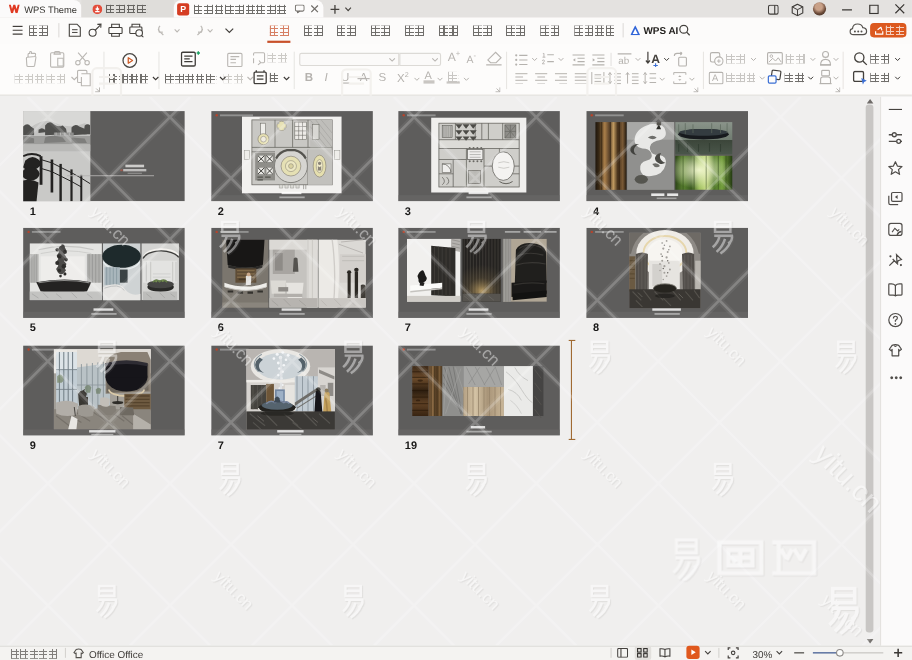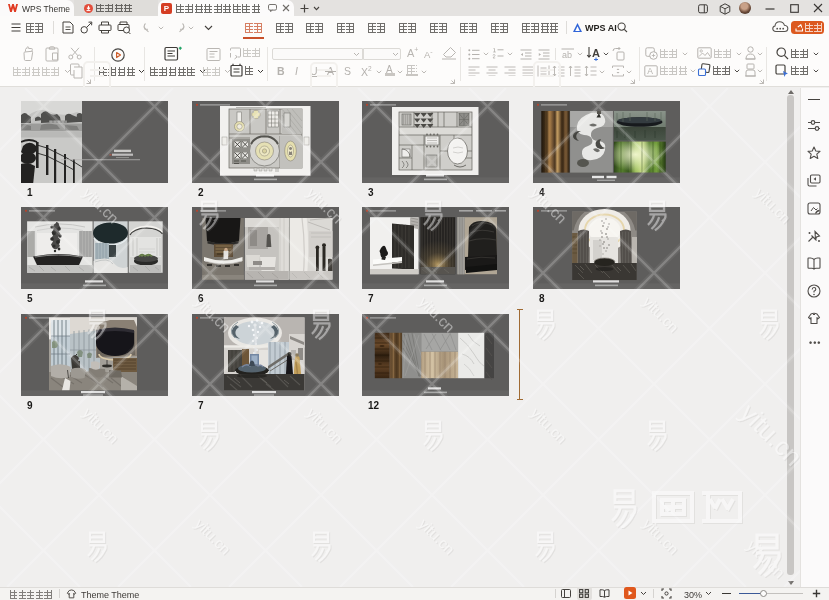--- a/index.html
+++ b/index.html
@@ -977,21 +977,21 @@
 <path d="M98 24 q8 6 14 16 q6 10 10 12 M100 40 q8 2 12 10 M106 20 q4 8 12 12" stroke="#c5c5c3" stroke-width="0.8" fill="none"></path>
 <path d="M102 50 q6 4 10 12" stroke="#c9c9c7" stroke-width="0.7" fill="none"></path>
 <rect x="122.5" y="18.8" width="9.5" height="45.4" fill="#454443"></rect>
 <path d="M124 22 l6 8 m-6 4 l6 8 m-6 4 l6 8 m-6 4 l6 8" stroke="#55534f" stroke-width="0.8"></path>
 <rect x="0" y="76.4" width="147" height="5.6" fill="#6b6a69" opacity="0.55"></rect>
 <rect x="66" y="73.3" width="13" height="2.2" fill="#fff" opacity="0.8"></rect>
 <rect x="62" y="77.6" width="23" height="1.6" fill="#fff" opacity="0.45"></rect>
 </svg>
 <div class="a" style="left:27px;top:400px;font-size:10px;font-weight:600;color:#191817">9</div>
 <div class="a" style="left:198px;top:400px;font-size:10px;font-weight:600;color:#191817">7</div>
-<div class="a" style="left:368px;top:400px;font-size:10px;font-weight:600;color:#191817">12</div>
+<div class="a" style="left:368px;top:400px;font-size:10px;font-weight:600;color:#191817">19</div>
 
 <div class="a" style="left:519px;top:309.5px;width:1.4px;height:90px;background:#a06a32"></div>
 <div class="a" style="left:517px;top:309px;width:5.5px;height:1.3px;background:#a06a32"></div>
 <div class="a" style="left:517px;top:398.5px;width:5.5px;height:1.3px;background:#a06a32"></div>
 
 <svg class="a" style="left:786.5px;top:88.5px" width="8" height="6" viewBox="0 0 8 6">
       <path d="M4 1 L7 5 H1 Z" fill="#6e6b68"></path>
     </svg>
 <div class="a" style="left:787px;top:95px;width:6.5px;height:480px;background:#c8c6c4;border-radius:3px"></div>
 <svg class="a" style="left:786.5px;top:579.5px" width="8" height="6" viewBox="0 0 8 6">
@@ -1098,21 +1098,21 @@
 <div class="a" style="left:809px;top:342px;width:11px;height:3px;color:#504d4a;font-size:9px;letter-spacing:1px;font-weight:bold;line-height:3px">•••</div>
 </div>
 
 <div class="a" style="left:0;top:587px;width:829px;height:13px;background:#f4f3f1;border-top:1px solid #dedcd9"></div>
 <div id="statusbar">
 <b class="zh a" style="left:10px;top:590px;width:42px;height:8.5px;color:#55524e;--cw:8.6px"></b>
 <div class="a" style="left:59px;top:589px;width:1px;height:9px;background:#d5d3d0"></div>
 <svg class="a" style="left:66px;top:588.5px" width="11" height="10" viewBox="0 0 14 13">
       <path d="M4 2 Q7 0.5 10 2 L12.5 5.5 L10.5 7 L10 5.5 L10 11.5 L4 11.5 L4 5.5 L3.5 7 L1.5 5.5 Z" fill="none" stroke="#55524e" stroke-width="1.3"></path>
     </svg>
-<div class="a" style="left:81px;top:589.5px;font-size:9px;color:#3e3b38">Theme Theme</div>
+<div class="a" style="left:81px;top:589.5px;font-size:9px;color:#3e3b38">Office Office</div>
 <div class="a" style="left:555px;top:589px;width:1px;height:9px;background:#d5d3d0"></div>
 <svg class="a" style="left:561px;top:589px" width="10" height="9" viewBox="0 0 10 9">
       <rect x="0.5" y="0.5" width="9" height="8" rx="1" fill="none" stroke="#45423f" stroke-width="1"></rect>
       <path d="M3.5 0.5 V8.5" stroke="#45423f" stroke-width="1"></path>
     </svg>
 <div class="a" style="left:576.5px;top:586.5px;width:15px;height:13px;background:#e2e0dd;border-radius:2px"></div>
 <svg class="a" style="left:579px;top:589px" width="10" height="9" viewBox="0 0 10 9">
       <g fill="none" stroke="#34322f" stroke-width="1">
         <rect x="0.6" y="0.6" width="3.2" height="3.2"></rect>
         <rect x="6.2" y="0.6" width="3.2" height="3.2"></rect>

